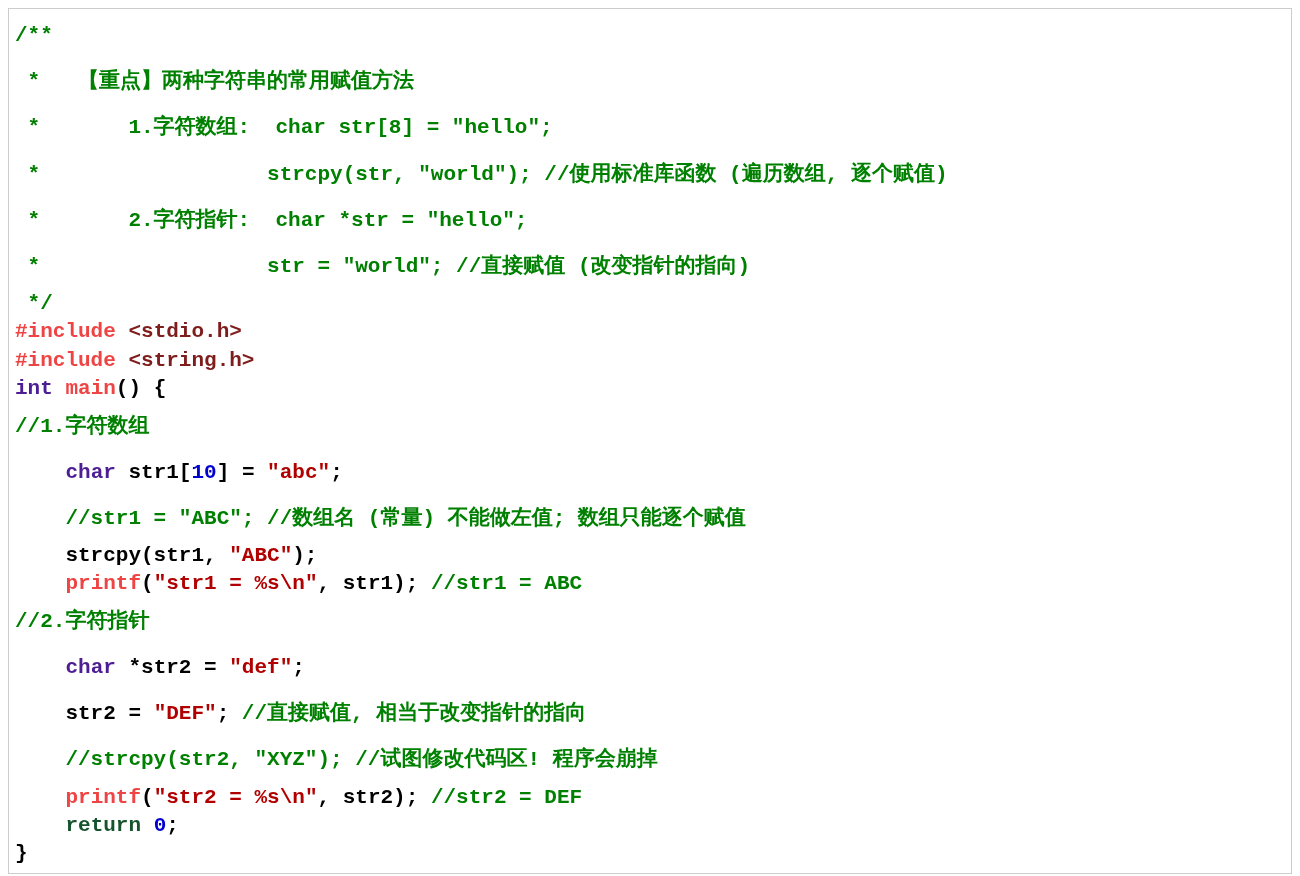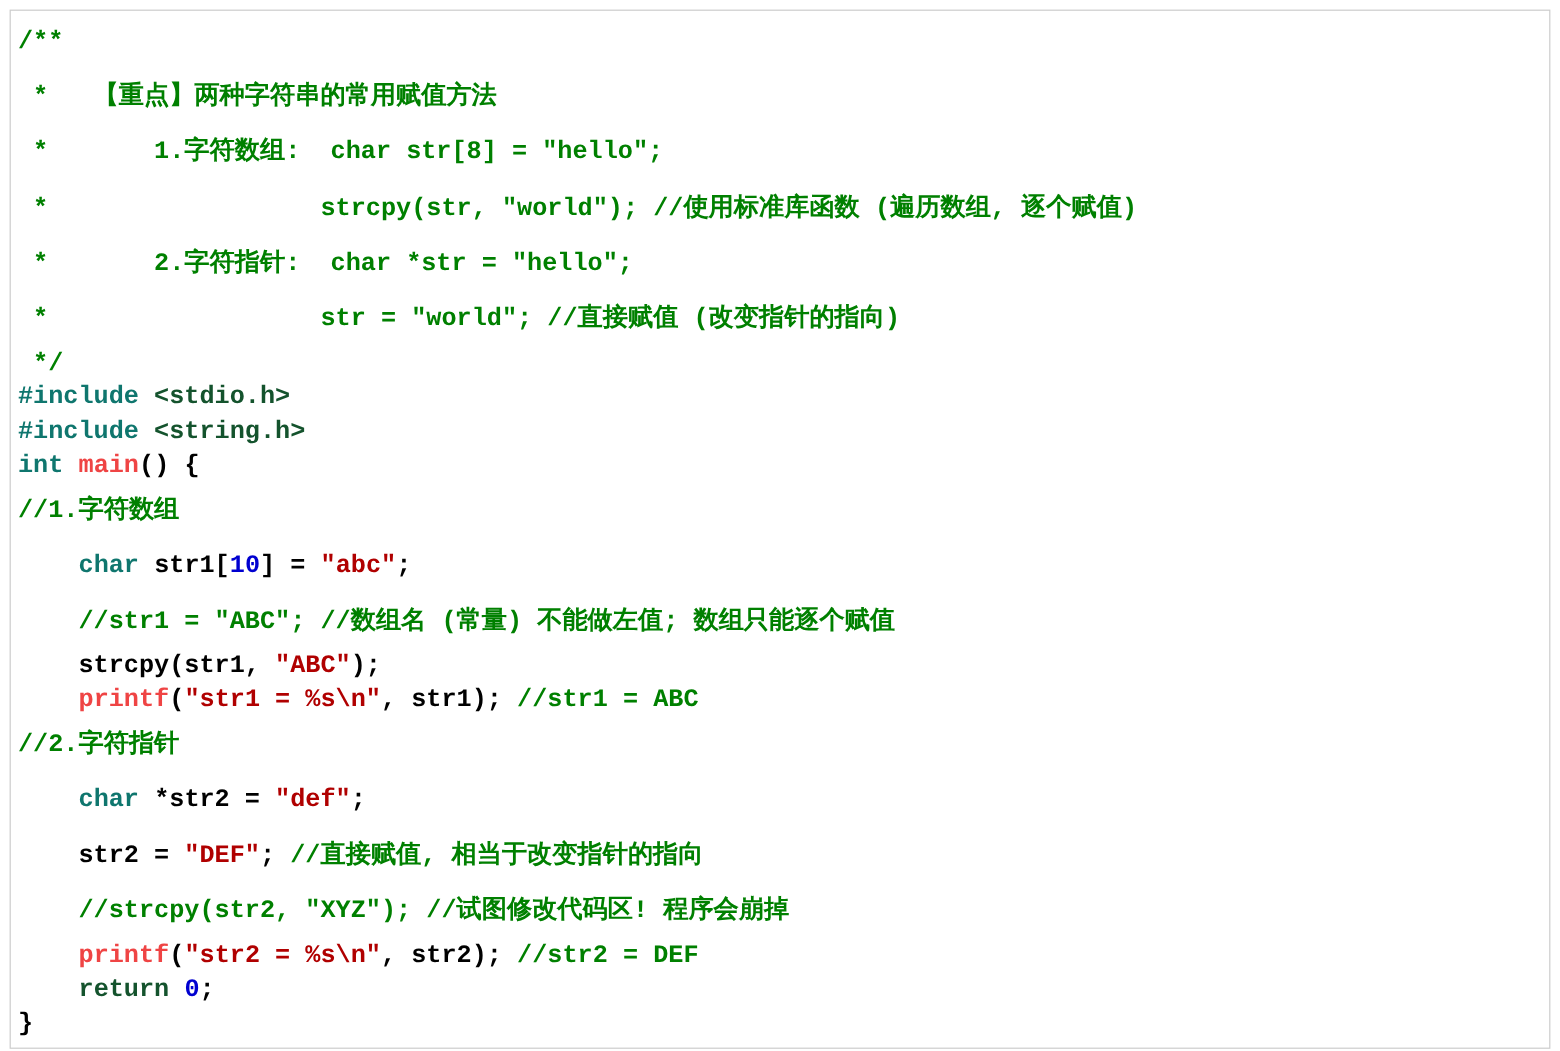--- a/index.html
+++ b/index.html
@@ -12,24 +12,24 @@
   .code-box {
     border: 1px solid #ccc;
     padding: 4px 6px;
     white-space: pre;
     line-height: 1.35;
     overflow-x: auto;
   }
   .line { display: block; }
   .comment-line { line-height: 2.2; }
   .c-comment { color: #008000; }
-  .c-preproc { color: #0f766e; }
-  .c-include-file { color: #14532d; margin-top: 11px; }
+  .c-preproc { color: #ef4444; }
+  .c-include-file { color: #7f1d1d; margin-top: 11px; }
   .c-keyword { color: #14532d; }
-  .c-type { color: #0f766e; }
+  .c-type { color: #4c1d95; }
   .c-func { color: #ef4444; }
   .c-string { color: #b00000; }
   .c-number { color: #0000d0; }
   .c-plain { color: #000; }
   .bold { font-weight: bold; }
 </style>
 </head>
 <body>
 
 <div class="code-box" id="code-box"><span class="line comment-line"><span class="c-comment bold">/**</span></span><span class="line comment-line"><span class="c-comment bold"> *   【重点】两种字符串的常用赋值方法</span></span><span class="line comment-line"><span class="c-comment bold"> *       1.字符数组:  char str[8] = "hello";</span></span><span class="line comment-line"><span class="c-comment bold"> *                  strcpy(str, "world"); //使用标准库函数 (遍历数组, 逐个赋值)</span></span><span class="line comment-line"><span class="c-comment bold"> *       2.字符指针:  char *str = "hello";</span></span><span class="line comment-line"><span class="c-comment bold"> *                  str = "world"; //直接赋值 (改变指针的指向)</span></span><span class="line "><span class="c-comment bold"> */</span></span><span class="line "><span class="c-preproc bold">#include </span><span class="c-include-file bold">&lt;stdio.h&gt;</span></span><span class="line "><span class="c-preproc bold">#include </span><span class="c-include-file bold">&lt;string.h&gt;</span></span><span class="line "><span class="c-type bold">int</span><span class="c-plain"> </span><span class="c-func bold">main</span><span class="c-plain bold">() {</span></span><span class="line comment-line"><span class="c-comment bold">//1.字符数组</span></span><span class="line comment-line"><span class="c-plain">    </span><span class="c-type bold">char</span><span class="c-plain bold"> str1[</span><span class="c-number bold">10</span><span class="c-plain bold">] = </span><span class="c-string bold">"abc"</span><span class="c-plain bold">;</span></span><span class="line comment-line"><span class="c-comment bold">    //str1 = "ABC"; //数组名 (常量) 不能做左值; 数组只能逐个赋值</span></span><span class="line "><span class="c-plain bold">    strcpy(str1, </span><span class="c-string bold">"ABC"</span><span class="c-plain bold">);</span></span><span class="line "><span class="c-plain">    </span><span class="c-func bold">printf</span><span class="c-plain bold">(</span><span class="c-string bold">"str1 = %s\n"</span><span class="c-plain bold">, str1); </span><span class="c-comment bold">//str1 = ABC</span></span><span class="line comment-line"><span class="c-comment bold">//2.字符指针</span></span><span class="line comment-line"><span class="c-plain">    </span><span class="c-type bold">char</span><span class="c-plain bold"> *str2 = </span><span class="c-string bold">"def"</span><span class="c-plain bold">;</span></span><span class="line comment-line"><span class="c-plain bold">    str2 = </span><span class="c-string bold">"DEF"</span><span class="c-plain bold">; </span><span class="c-comment bold">//直接赋值, 相当于改变指针的指向</span></span><span class="line comment-line"><span class="c-comment bold">    //strcpy(str2, "XYZ"); //试图修改代码区! 程序会崩掉</span></span><span class="line "><span class="c-plain">    </span><span class="c-func bold">printf</span><span class="c-plain bold">(</span><span class="c-string bold">"str2 = %s\n"</span><span class="c-plain bold">, str2); </span><span class="c-comment bold">//str2 = DEF</span></span><span class="line "><span class="c-plain">    </span><span class="c-keyword bold">return</span><span class="c-plain bold"> </span><span class="c-number bold">0</span><span class="c-plain bold">;</span></span><span class="line "><span class="c-plain bold">}</span></span></div>

